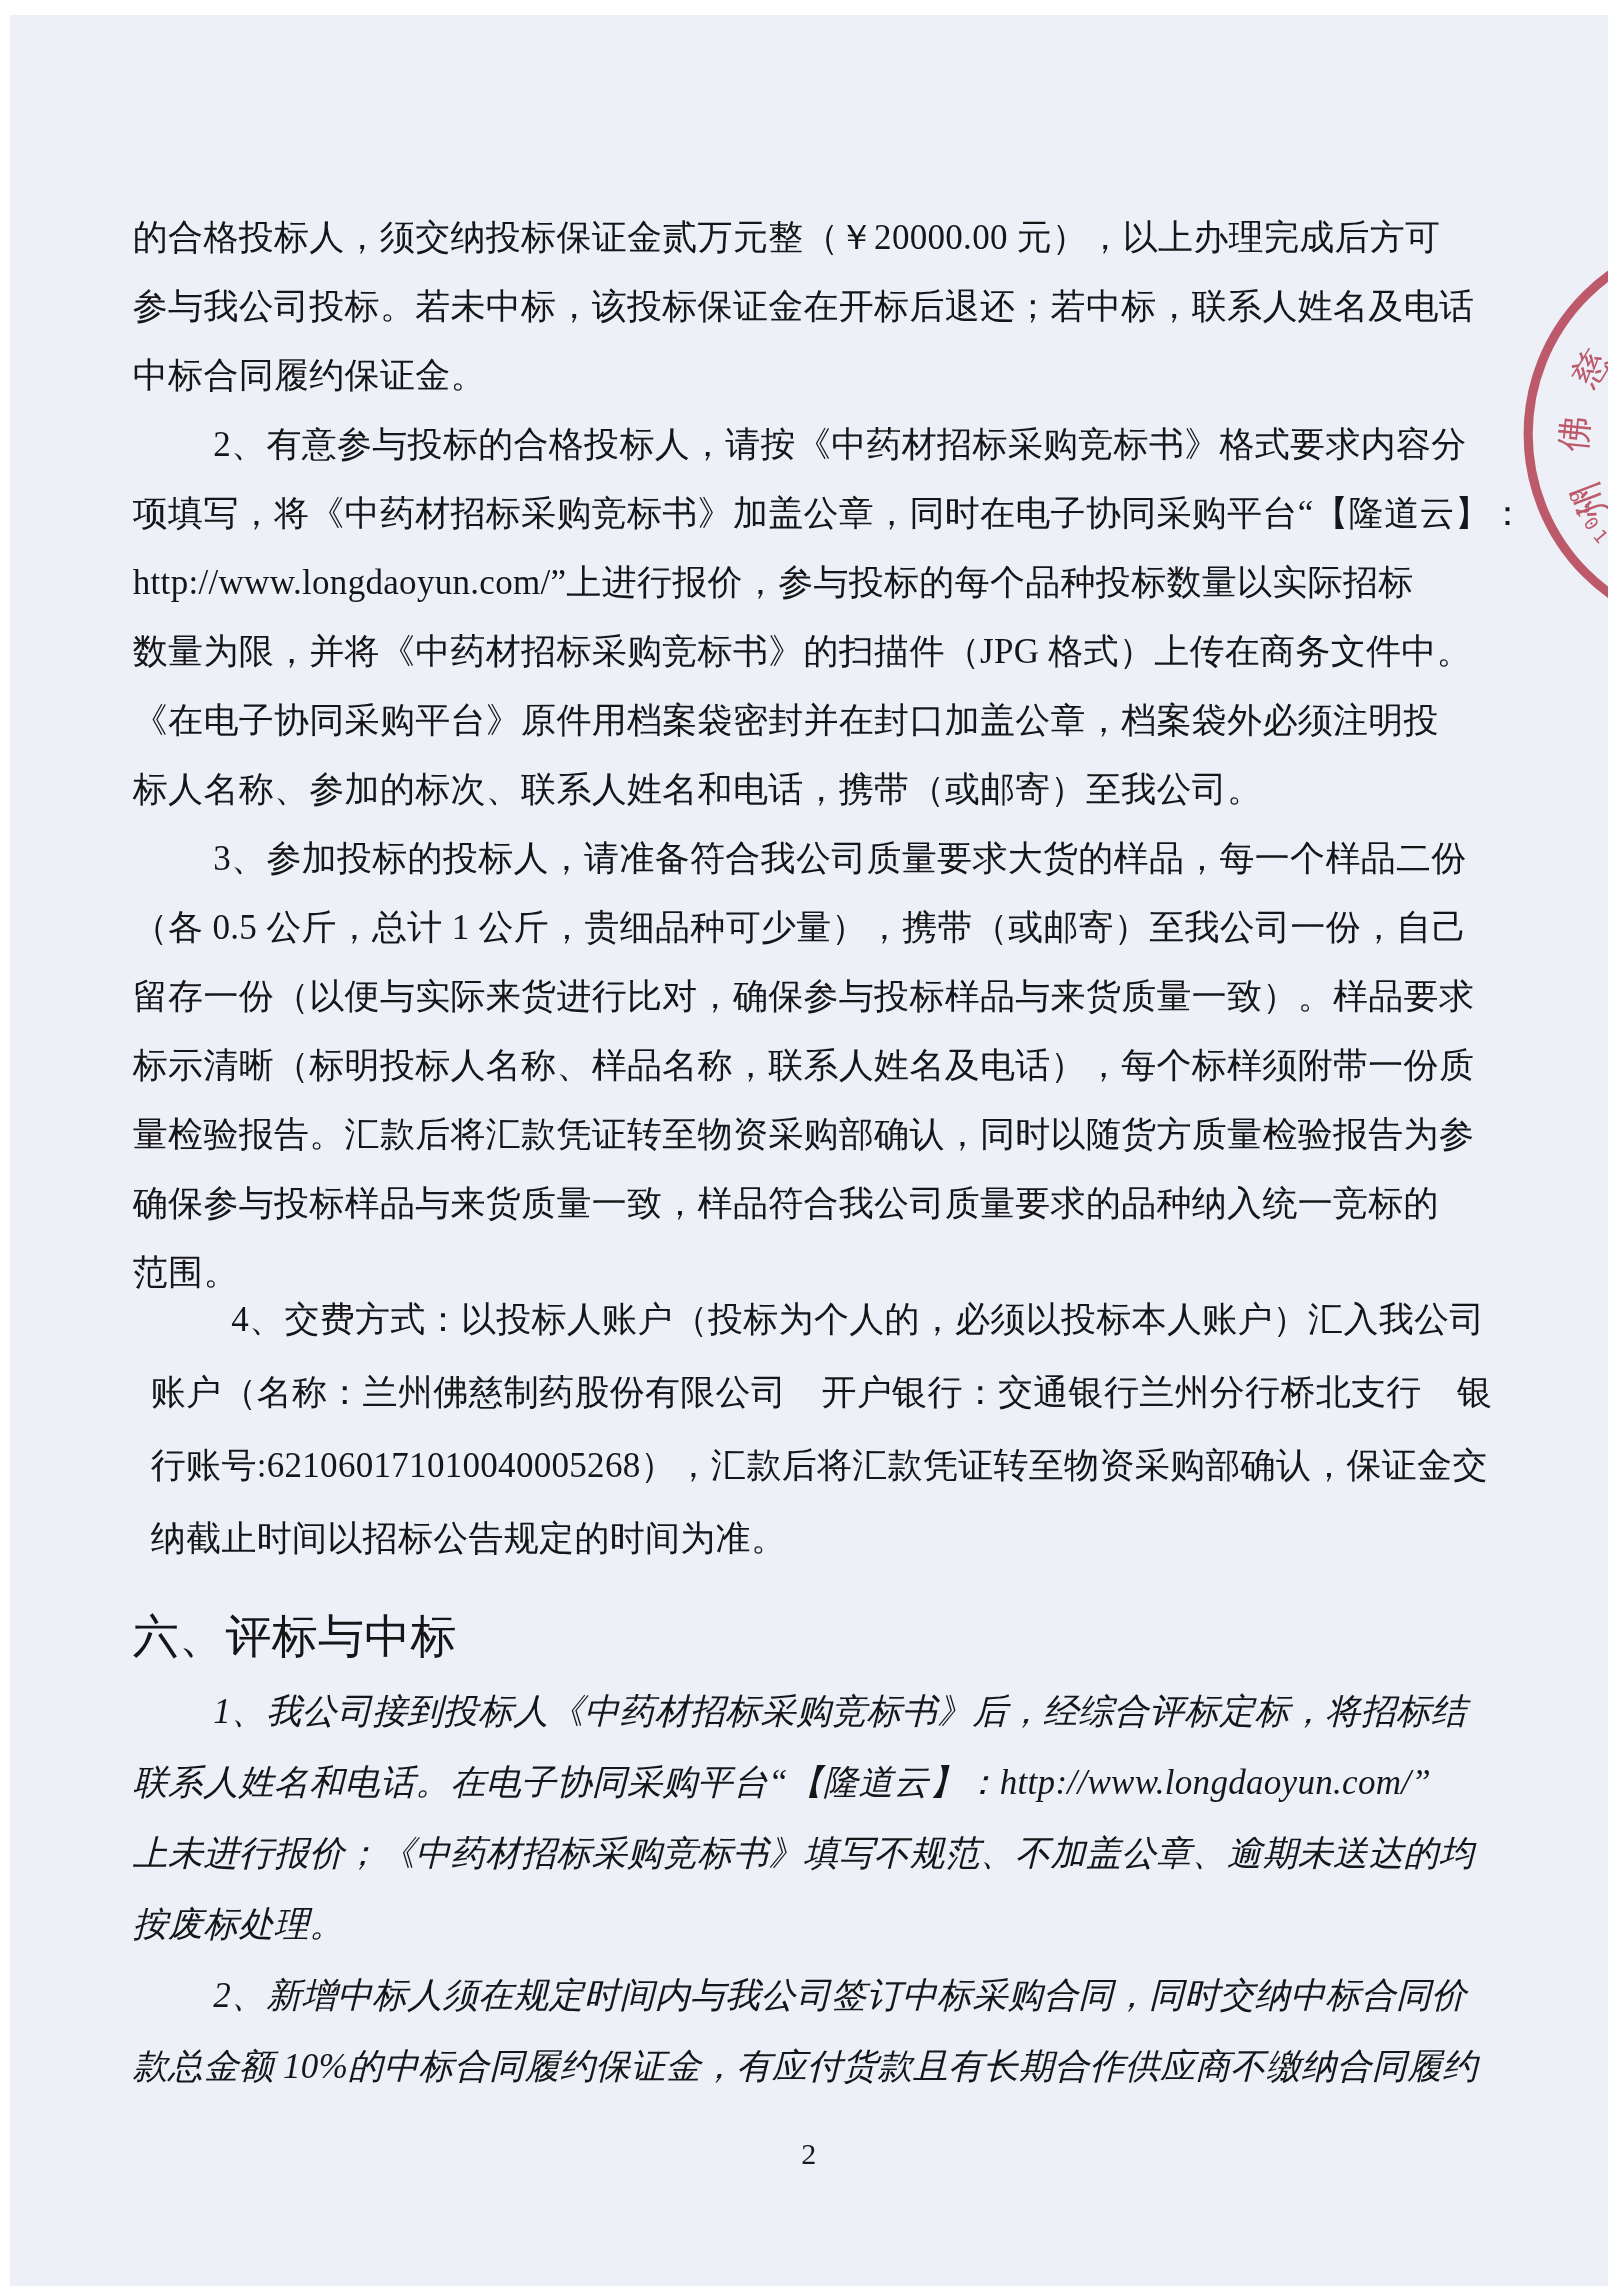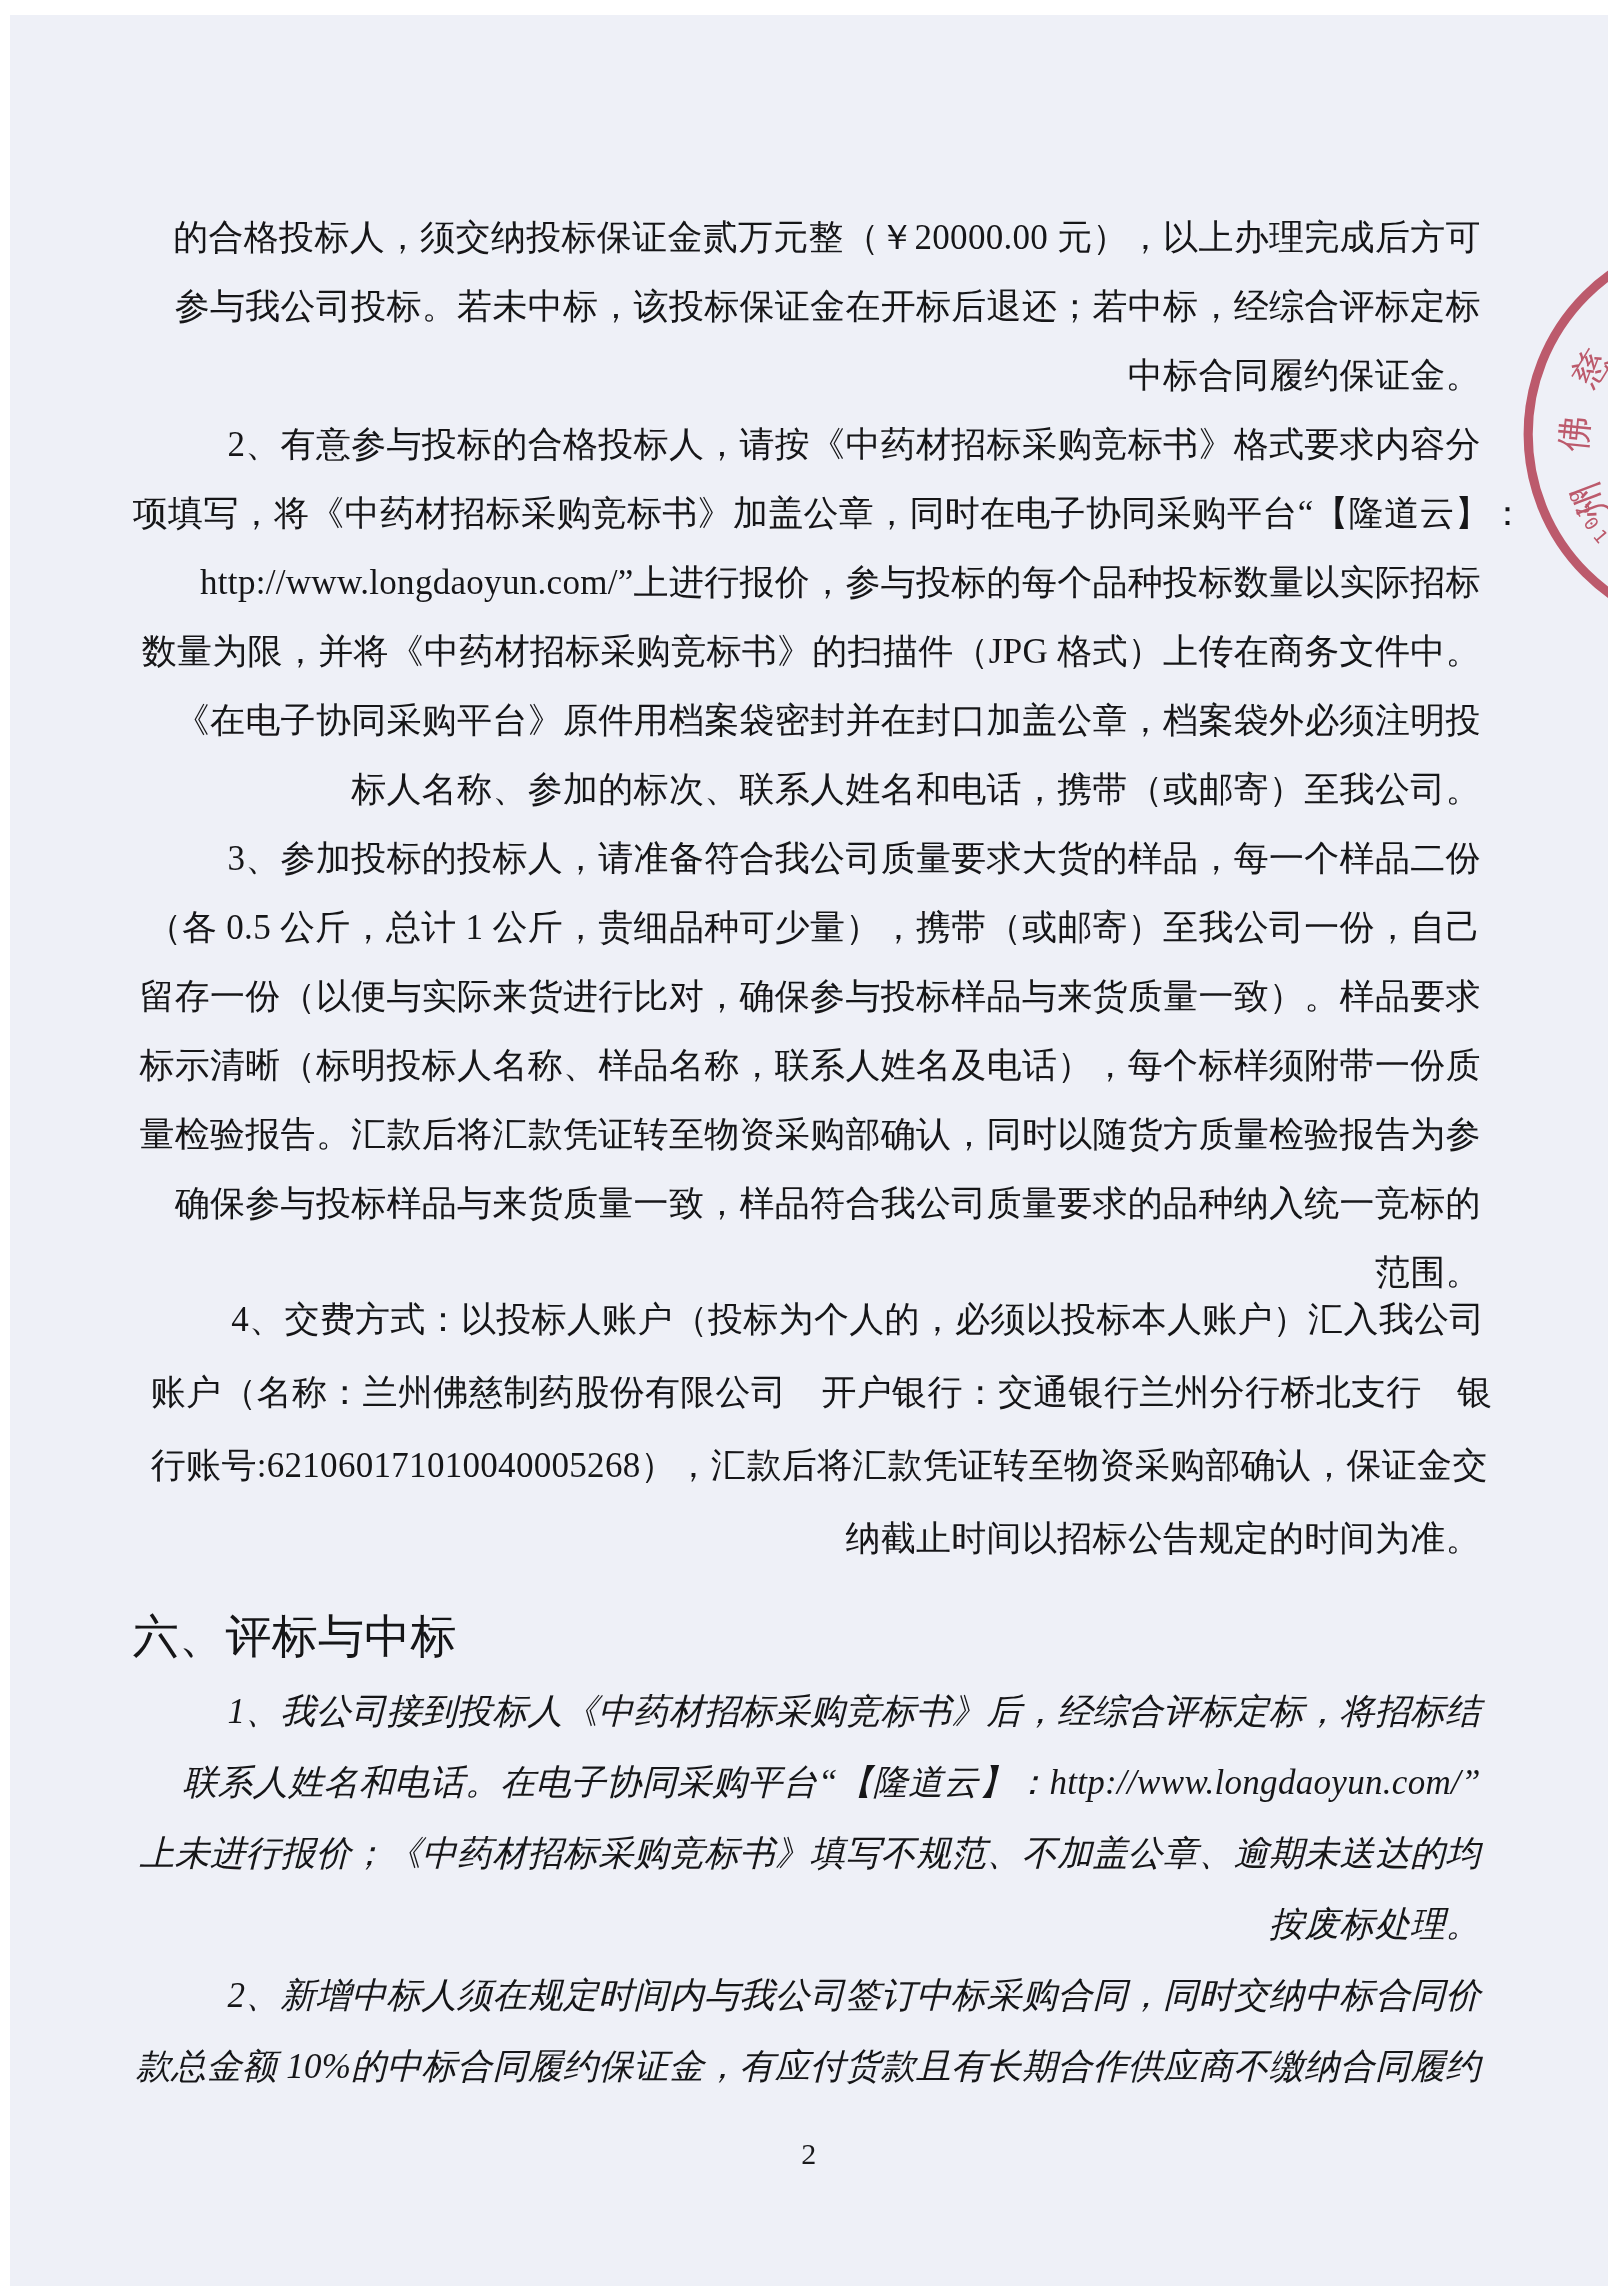--- a/index.html
+++ b/index.html
@@ -9,21 +9,21 @@
   }
   .page{position:absolute;left:0;top:0;width:1623px;height:2295px;background:#ffffff;}
   .paper{
     position:absolute;left:9.8px;top:15px;width:1598px;height:2271px;
     background:#eef0f7;overflow:hidden;
   }
   .text-block{
     position:absolute;left:123px;width:1348px;
     font-size:35px;letter-spacing:0.3px;color:#161618;
   }
-  .line{white-space:nowrap;text-align:right;}
+  .line{white-space:nowrap;}
   .blockA .line{line-height:69px;height:69px;}
   .blockB .line{line-height:73px;height:73px;margin-left:18px;}
   .blockC .line{line-height:71px;height:71px;font-style:italic;}
   .indent{text-indent:2.3em;}
   .heading{
     position:absolute;left:123px;top:1587px;height:69px;line-height:69px;
     font-size:46px;letter-spacing:0.3px;color:#161618;white-space:nowrap;
   }
   .pagenum{
     position:absolute;left:0;top:2119px;width:1598px;text-align:center;
@@ -48,21 +48,21 @@
           <textPath href="#sealTextPath" startOffset="0">兰州佛慈制药股份有限公司</textPath>
         </text>
         <text font-size="28" letter-spacing="8" fill="#b23a4e" font-family="DejaVu Sans Mono, monospace">
           <textPath href="#sealDigitPath" startOffset="4">6201 0 2 0 1</textPath>
         </text>
       </g>
     </svg>
 
     <div class="text-block blockA" style="top:188px">
         <div class="line">的合格投标人，须交纳投标保证金贰万元整（￥20000.00 元），以上办理完成后方可</div>
-        <div class="line">参与我公司投标。若未中标，该投标保证金在开标后退还；若中标，经综合评标定标</div>
+        <div class="line">参与我公司投标。若未中标，该投标保证金在开标后退还；若中标，联系人姓名及电话</div>
         <div class="line">中标合同履约保证金。</div>
         <div class="line indent">2、有意参与投标的合格投标人，请按《中药材招标采购竞标书》格式要求内容分</div>
         <div class="line">项填写，将《中药材招标采购竞标书》加盖公章，同时在电子协同采购平台“【隆道云】：</div>
         <div class="line">http://www.longdaoyun.com/”上进行报价，参与投标的每个品种投标数量以实际招标</div>
         <div class="line">数量为限，并将《中药材招标采购竞标书》的扫描件（JPG 格式）上传在商务文件中。</div>
         <div class="line">《在电子协同采购平台》原件用档案袋密封并在封口加盖公章，档案袋外必须注明投</div>
         <div class="line">标人名称、参加的标次、联系人姓名和电话，携带（或邮寄）至我公司。</div>
         <div class="line indent">3、参加投标的投标人，请准备符合我公司质量要求大货的样品，每一个样品二份</div>
         <div class="line">（各 0.5 公斤，总计 1 公斤，贵细品种可少量），携带（或邮寄）至我公司一份，自己</div>
         <div class="line">留存一份（以便与实际来货进行比对，确保参与投标样品与来货质量一致）。样品要求</div>

